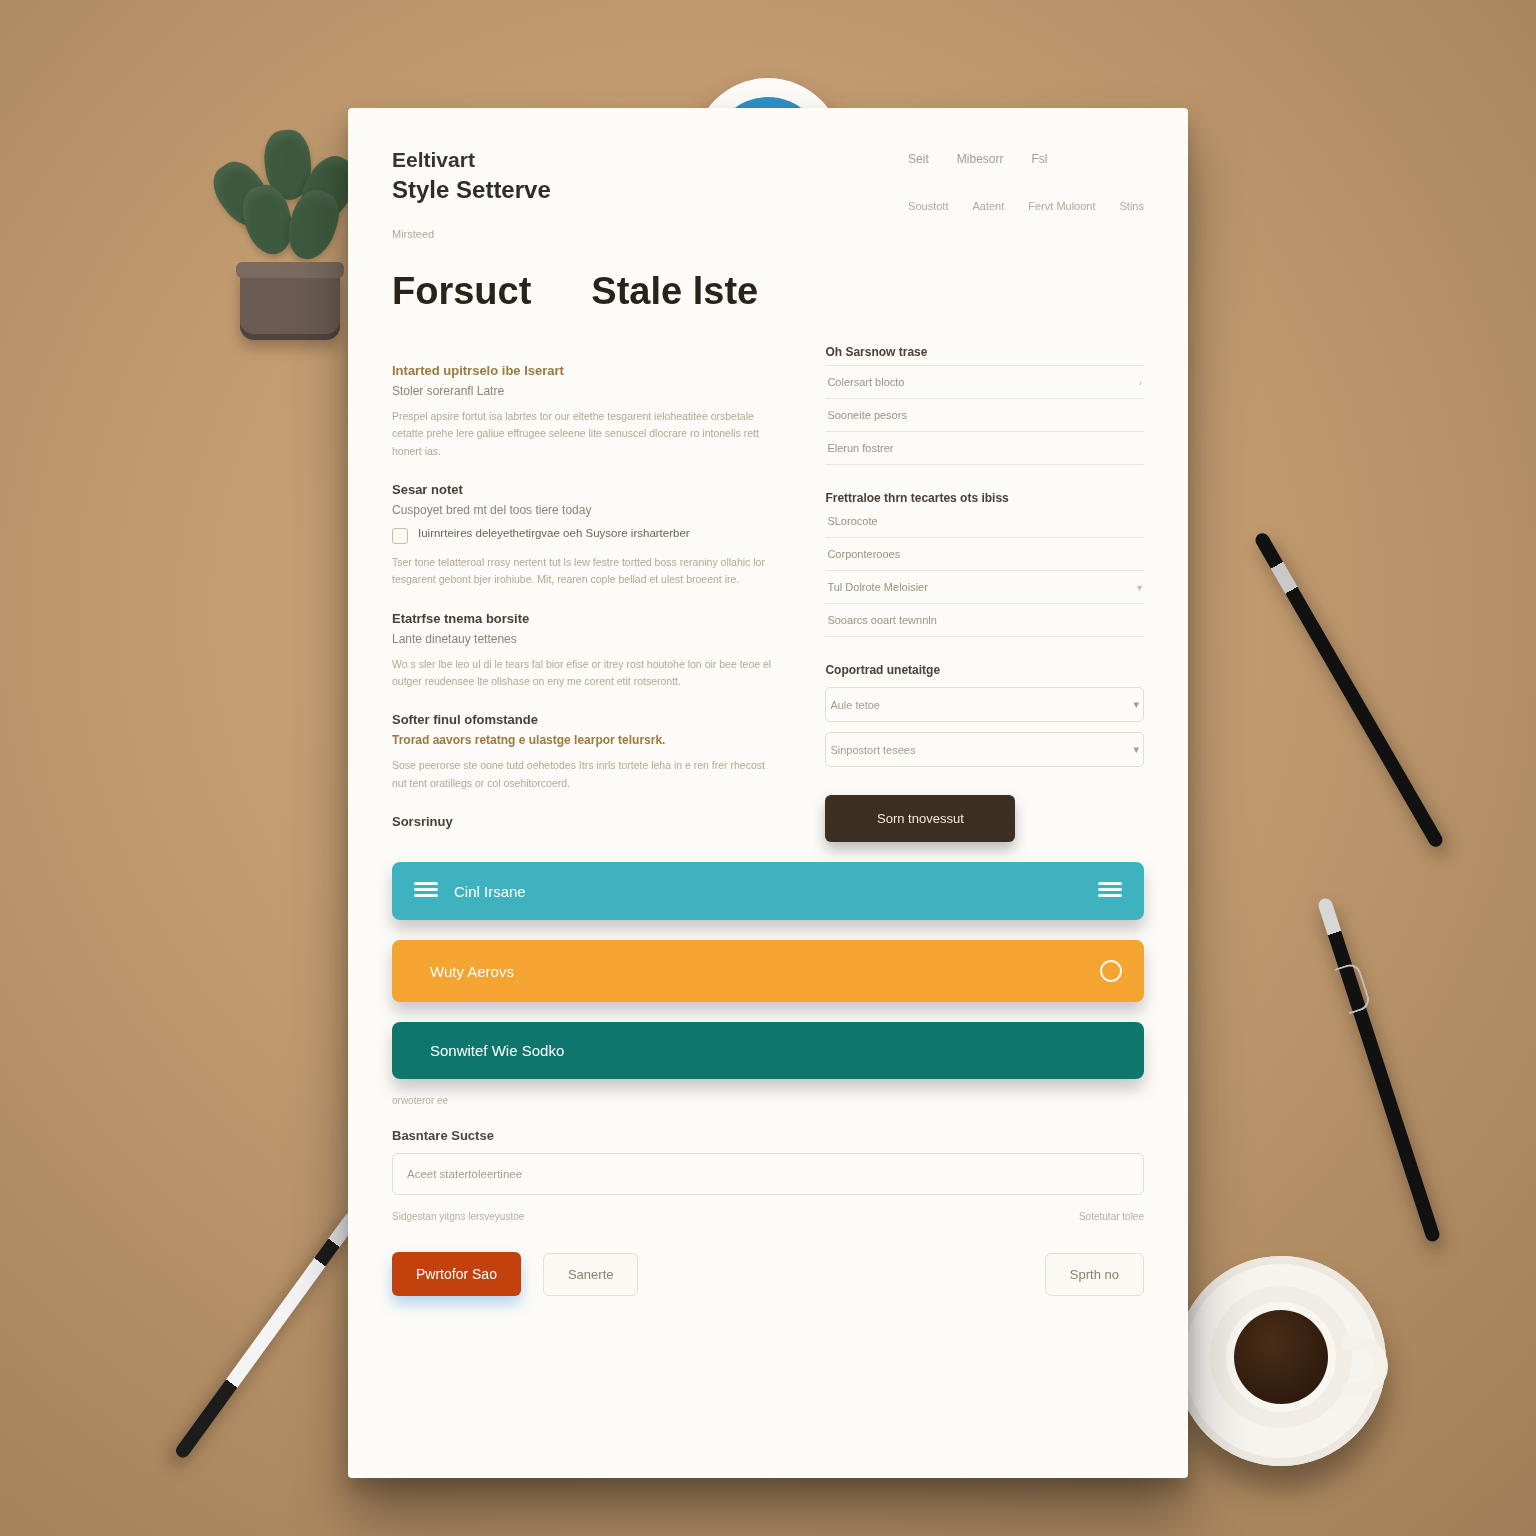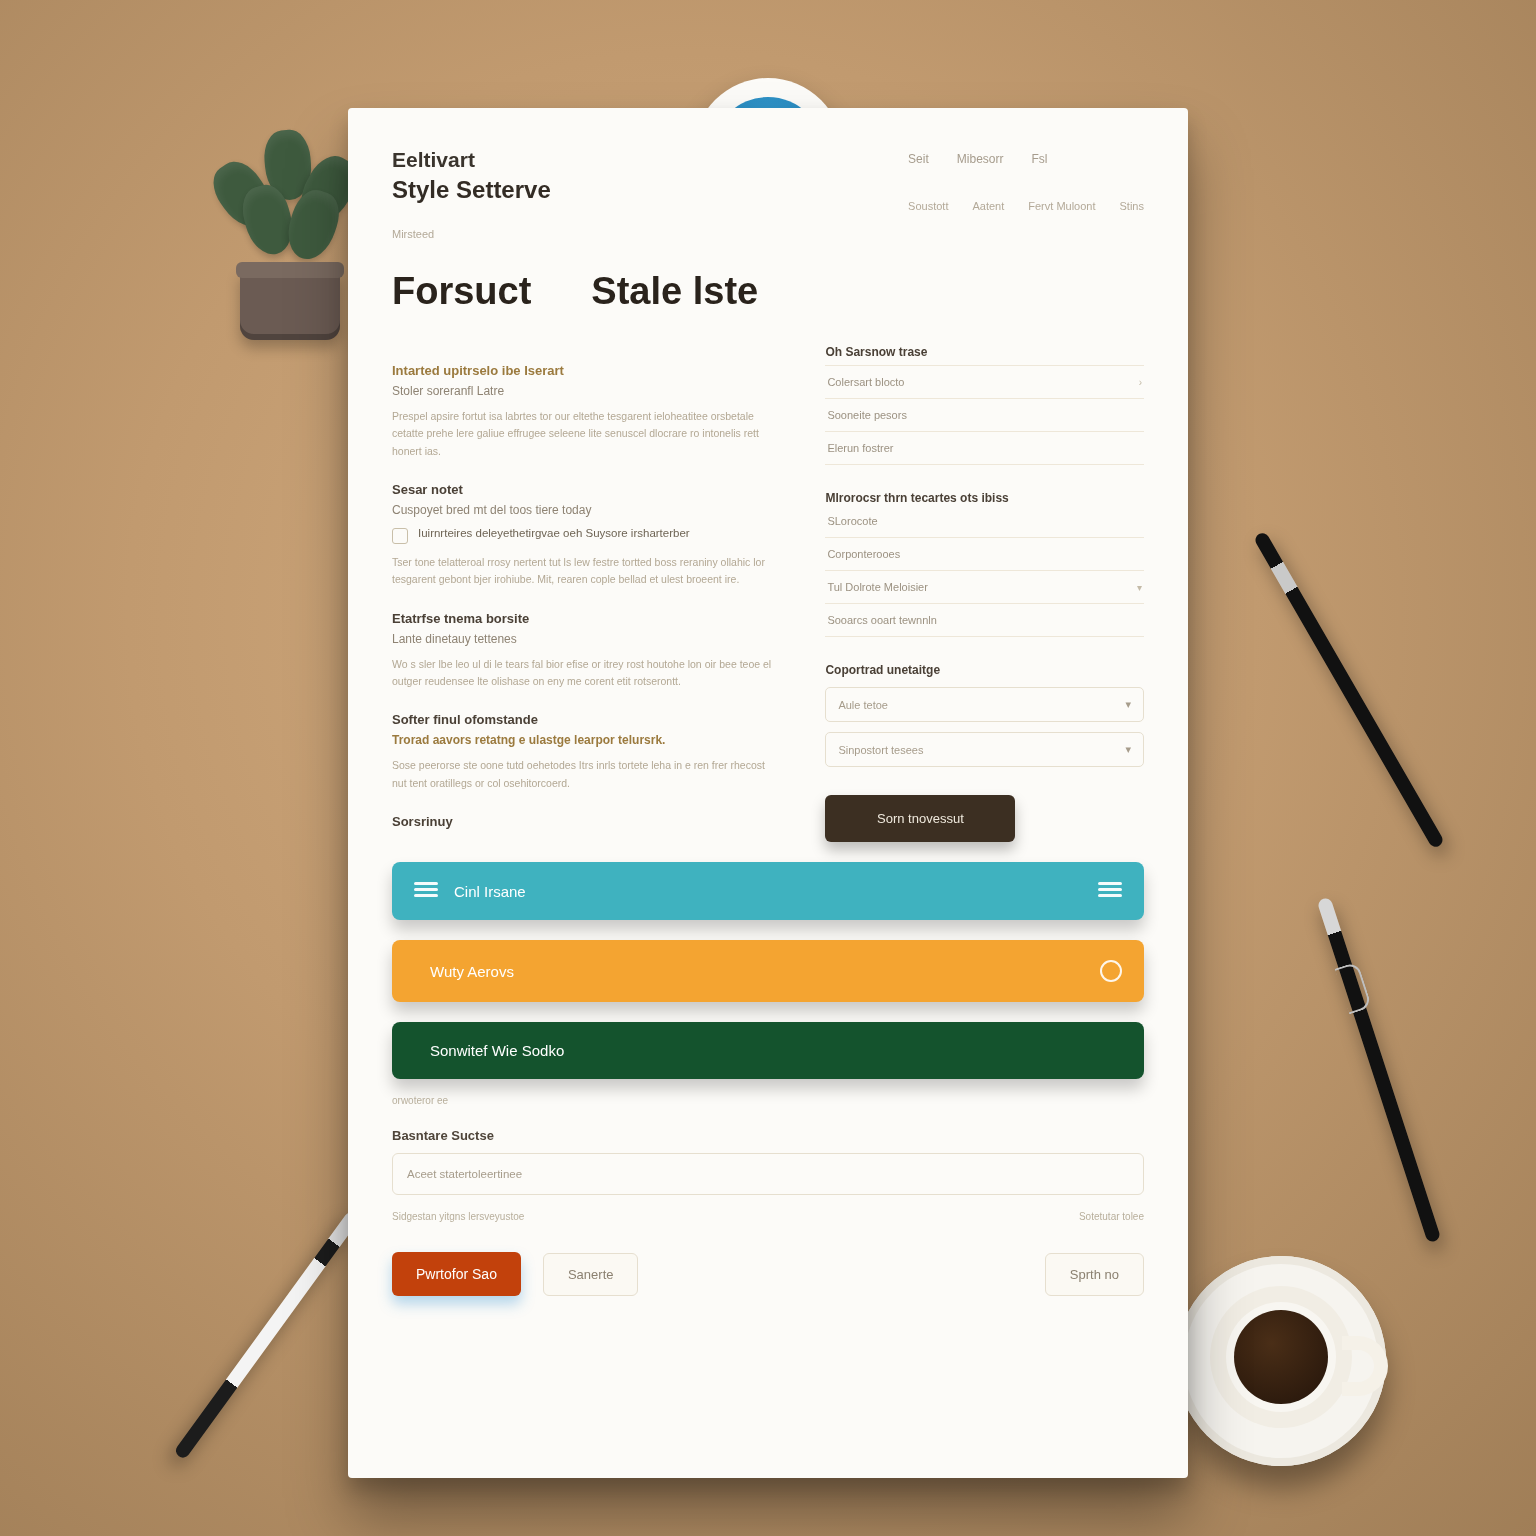--- a/index.html
+++ b/index.html
@@ -89,34 +89,34 @@
   .chk{display:flex;align-items:flex-start;gap:10px;margin-top:10px;}
   .box{width:16px;height:16px;border:1.5px solid #c9bfa9;border-radius:3px;flex:none;margin-top:1px;}
   .chk span{font-size:11.5px;color:#6e6454;}
 
   .grp{font-size:12px;font-weight:700;color:#4a4036;text-transform:none;border-bottom:1px solid #eee7d9;
        padding-bottom:6px;margin-top:4px;}
   .grp2{font-size:12px;font-weight:700;color:#4a4036;margin-top:26px;}
   .field{border-bottom:1px solid #eee7d9;padding:10px 2px;display:flex;justify-content:space-between;
     align-items:center;font-size:11px;color:#9c9282;}
   .field .caret{font-size:10px;color:#c4bba8;}
-  .select{border:1px solid #e6dfcf;border-radius:5px;padding:10px 12px;margin-top:10px;
+  .select{border:1px solid #e6dfcf;border-radius:5px;padding:10px 4px;margin-top:10px;
     font-size:11px;color:#a69c8b;display:flex;justify-content:space-between;align-items:center;}
 
   .btn-dark{margin-top:28px;background:#3c2f22;color:#efe9dd;border-radius:6px;
     padding:16px 26px;font-size:13px;display:inline-block;min-width:190px;text-align:center;
     box-shadow:0 8px 14px rgba(0,0,0,.25);}
 
   .wide{margin-top:20px;border-radius:8px;padding:20px 22px;display:flex;align-items:center;
     justify-content:space-between;color:#fff;font-size:15px;box-shadow:0 10px 16px rgba(0,0,0,.2);}
   .wide .lefticon,.wide .righticon{width:24px;height:18px;display:flex;flex-direction:column;gap:3px;}
   .bar{height:3px;background:rgba(255,255,255,.95);border-radius:2px;}
   .wide.orange{background:#f4a431;}
   .wide.teal  {background:#3fb2bf;}
-  .wide.blue  {background:#14532d;}
+  .wide.blue  {background:#0f766e;}
   .wide .label{flex:1;margin-left:16px;}
   .ring{width:22px;height:22px;border:2px solid rgba(255,255,255,.9);border-radius:50%;}
 
   .tiny{font-size:10px;color:#b8af9c;margin-top:16px;}
   .sect{font-size:13px;font-weight:700;color:#4f453a;margin-top:22px;}
   .input{border:1px solid #e6dfcf;border-radius:6px;padding:14px 14px;margin-top:10px;
     font-size:11.5px;color:#a69c8b;}
 
   .footer-row{display:flex;align-items:center;gap:22px;margin-top:30px;}
   .btn-blue{background:#c2410c;color:#fff;border-radius:6px;padding:14px 24px;font-size:14px;
@@ -210,21 +210,21 @@
           <span>Colersart blocto</span>
           <span class="caret">›</span>
         </div>
       <div class="field">
           <span>Sooneite pesors</span>
         </div>
       <div class="field">
           <span>Elerun fostrer</span>
         </div>
 
-      <div class="grp2">Mlrorocsr thrn tecartes ots ibiss</div>
+      <div class="grp2">Frettraloe thrn tecartes ots ibiss</div>
       <div class="field">
           <span>SLorocote</span>
         </div>
       <div class="field">
           <span>Corponterooes</span>
         </div>
       <div class="field">
           <span>Tul Dolrote Meloisier</span>
           <span class="caret">▾</span>
         </div>

